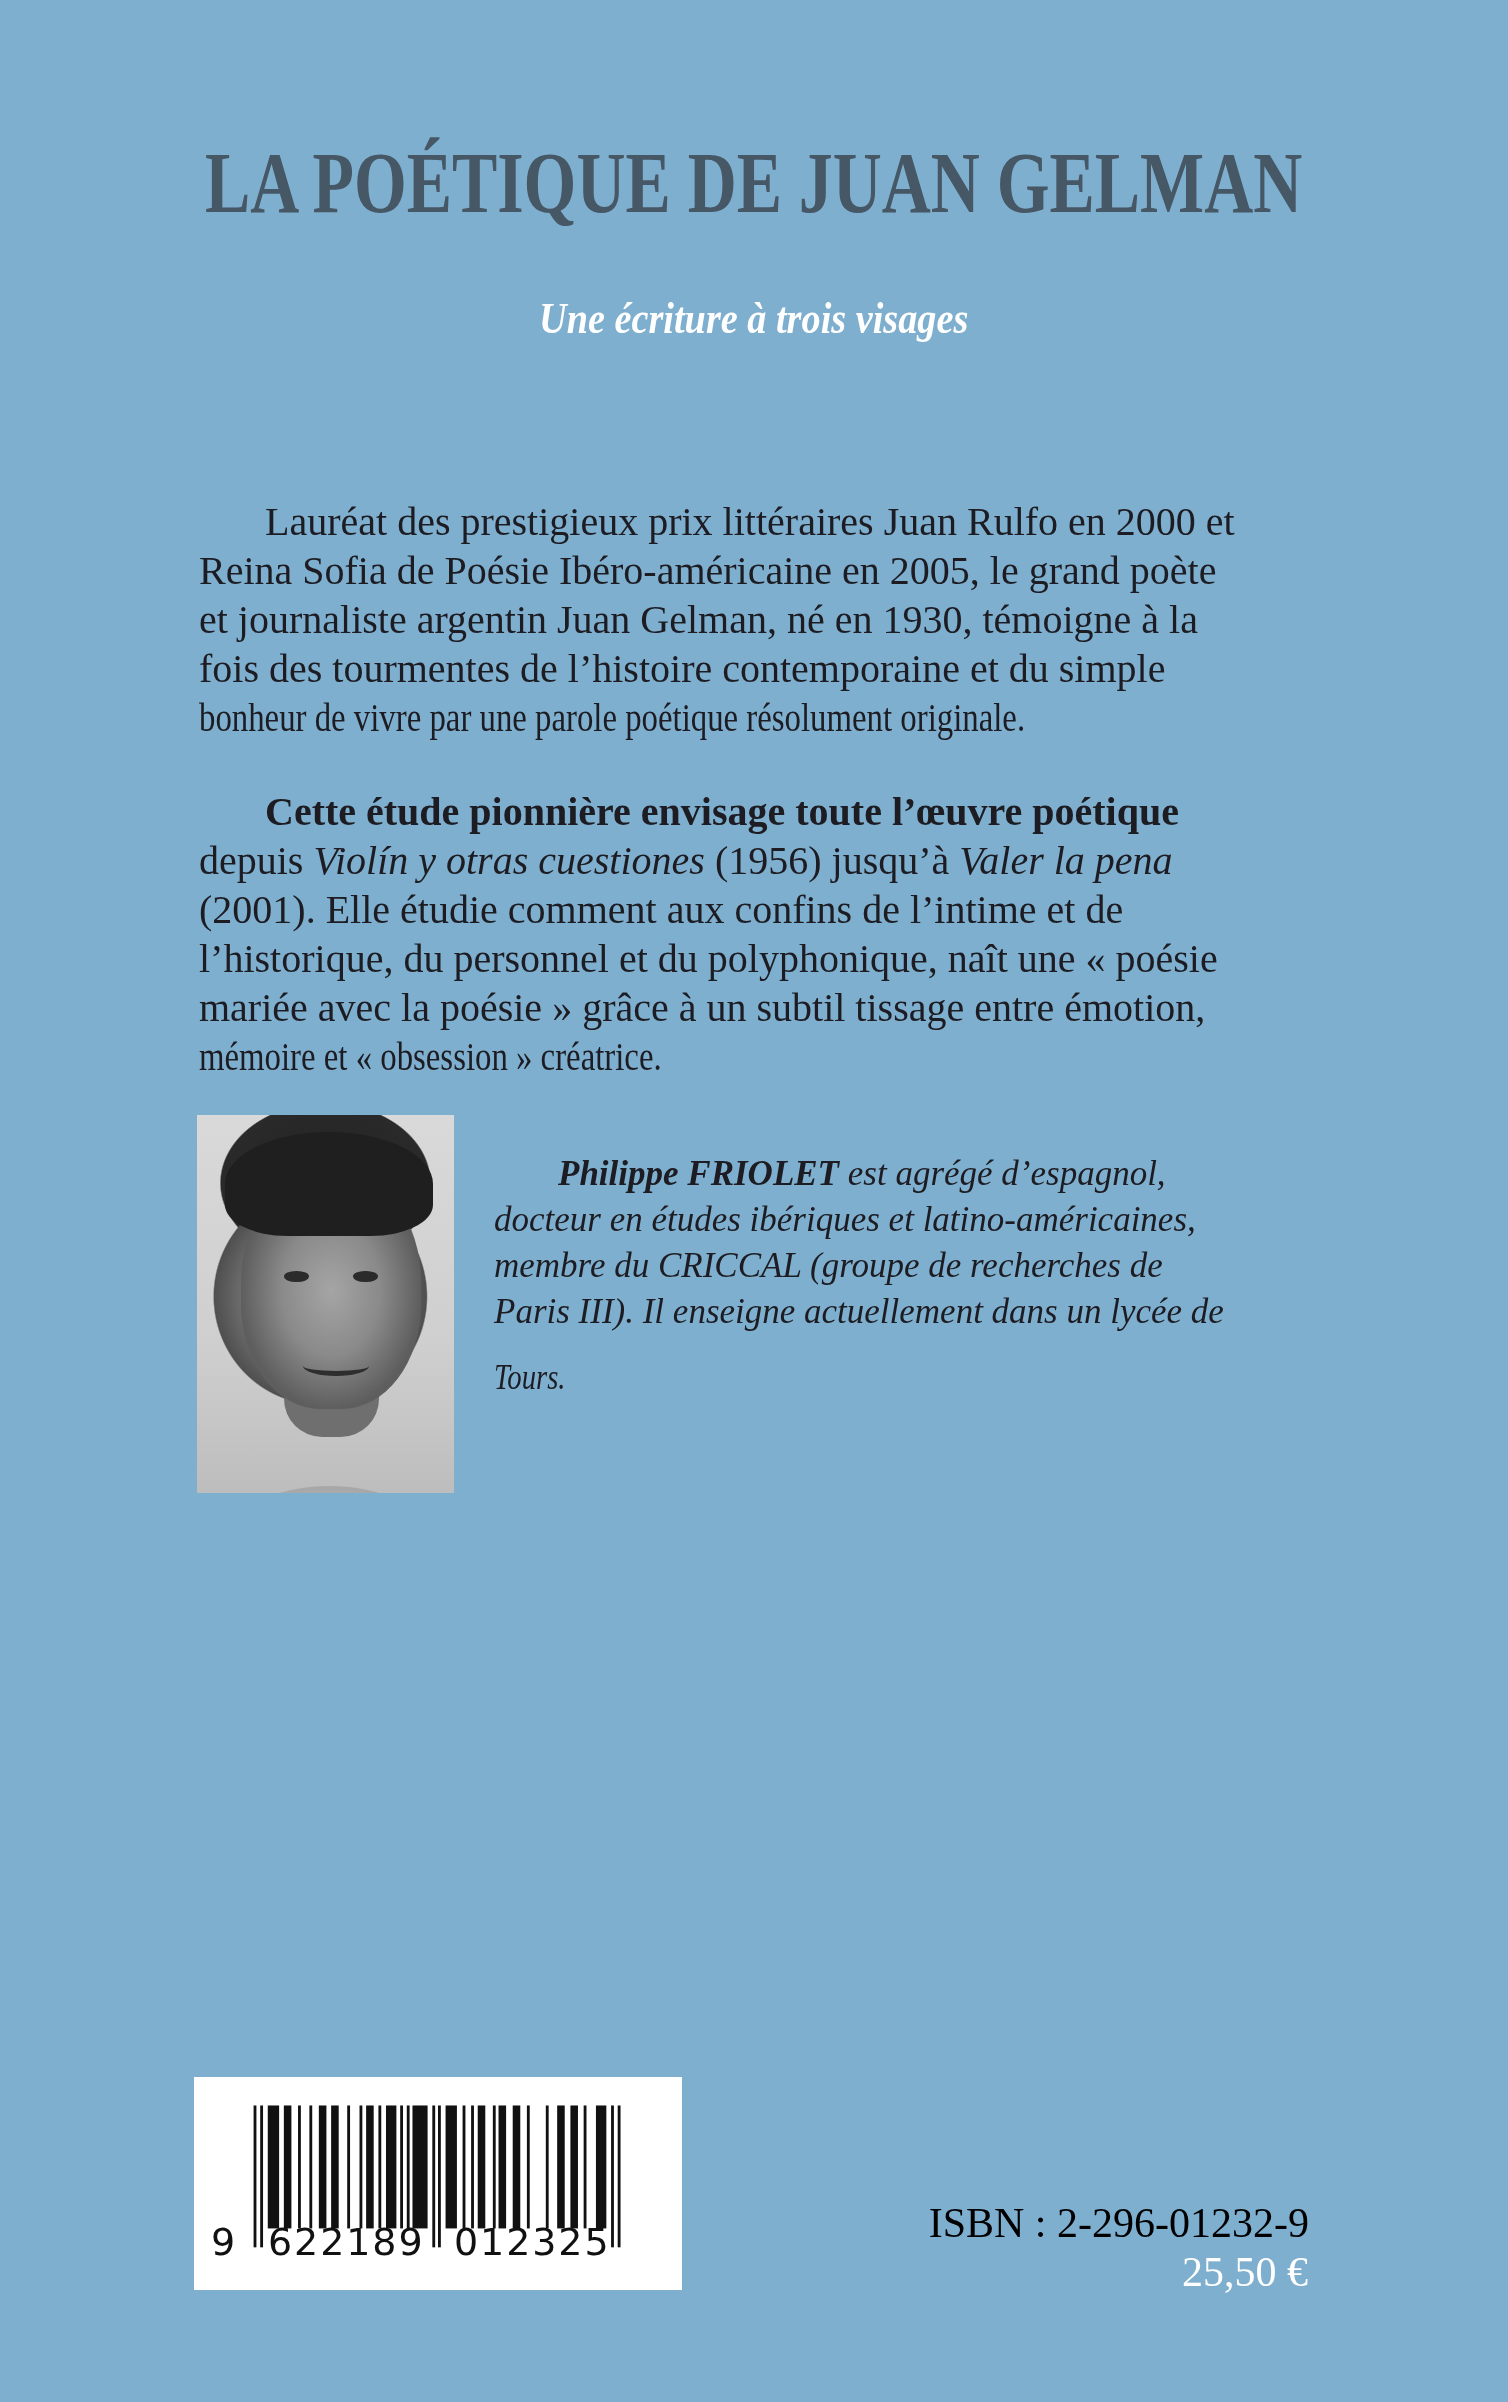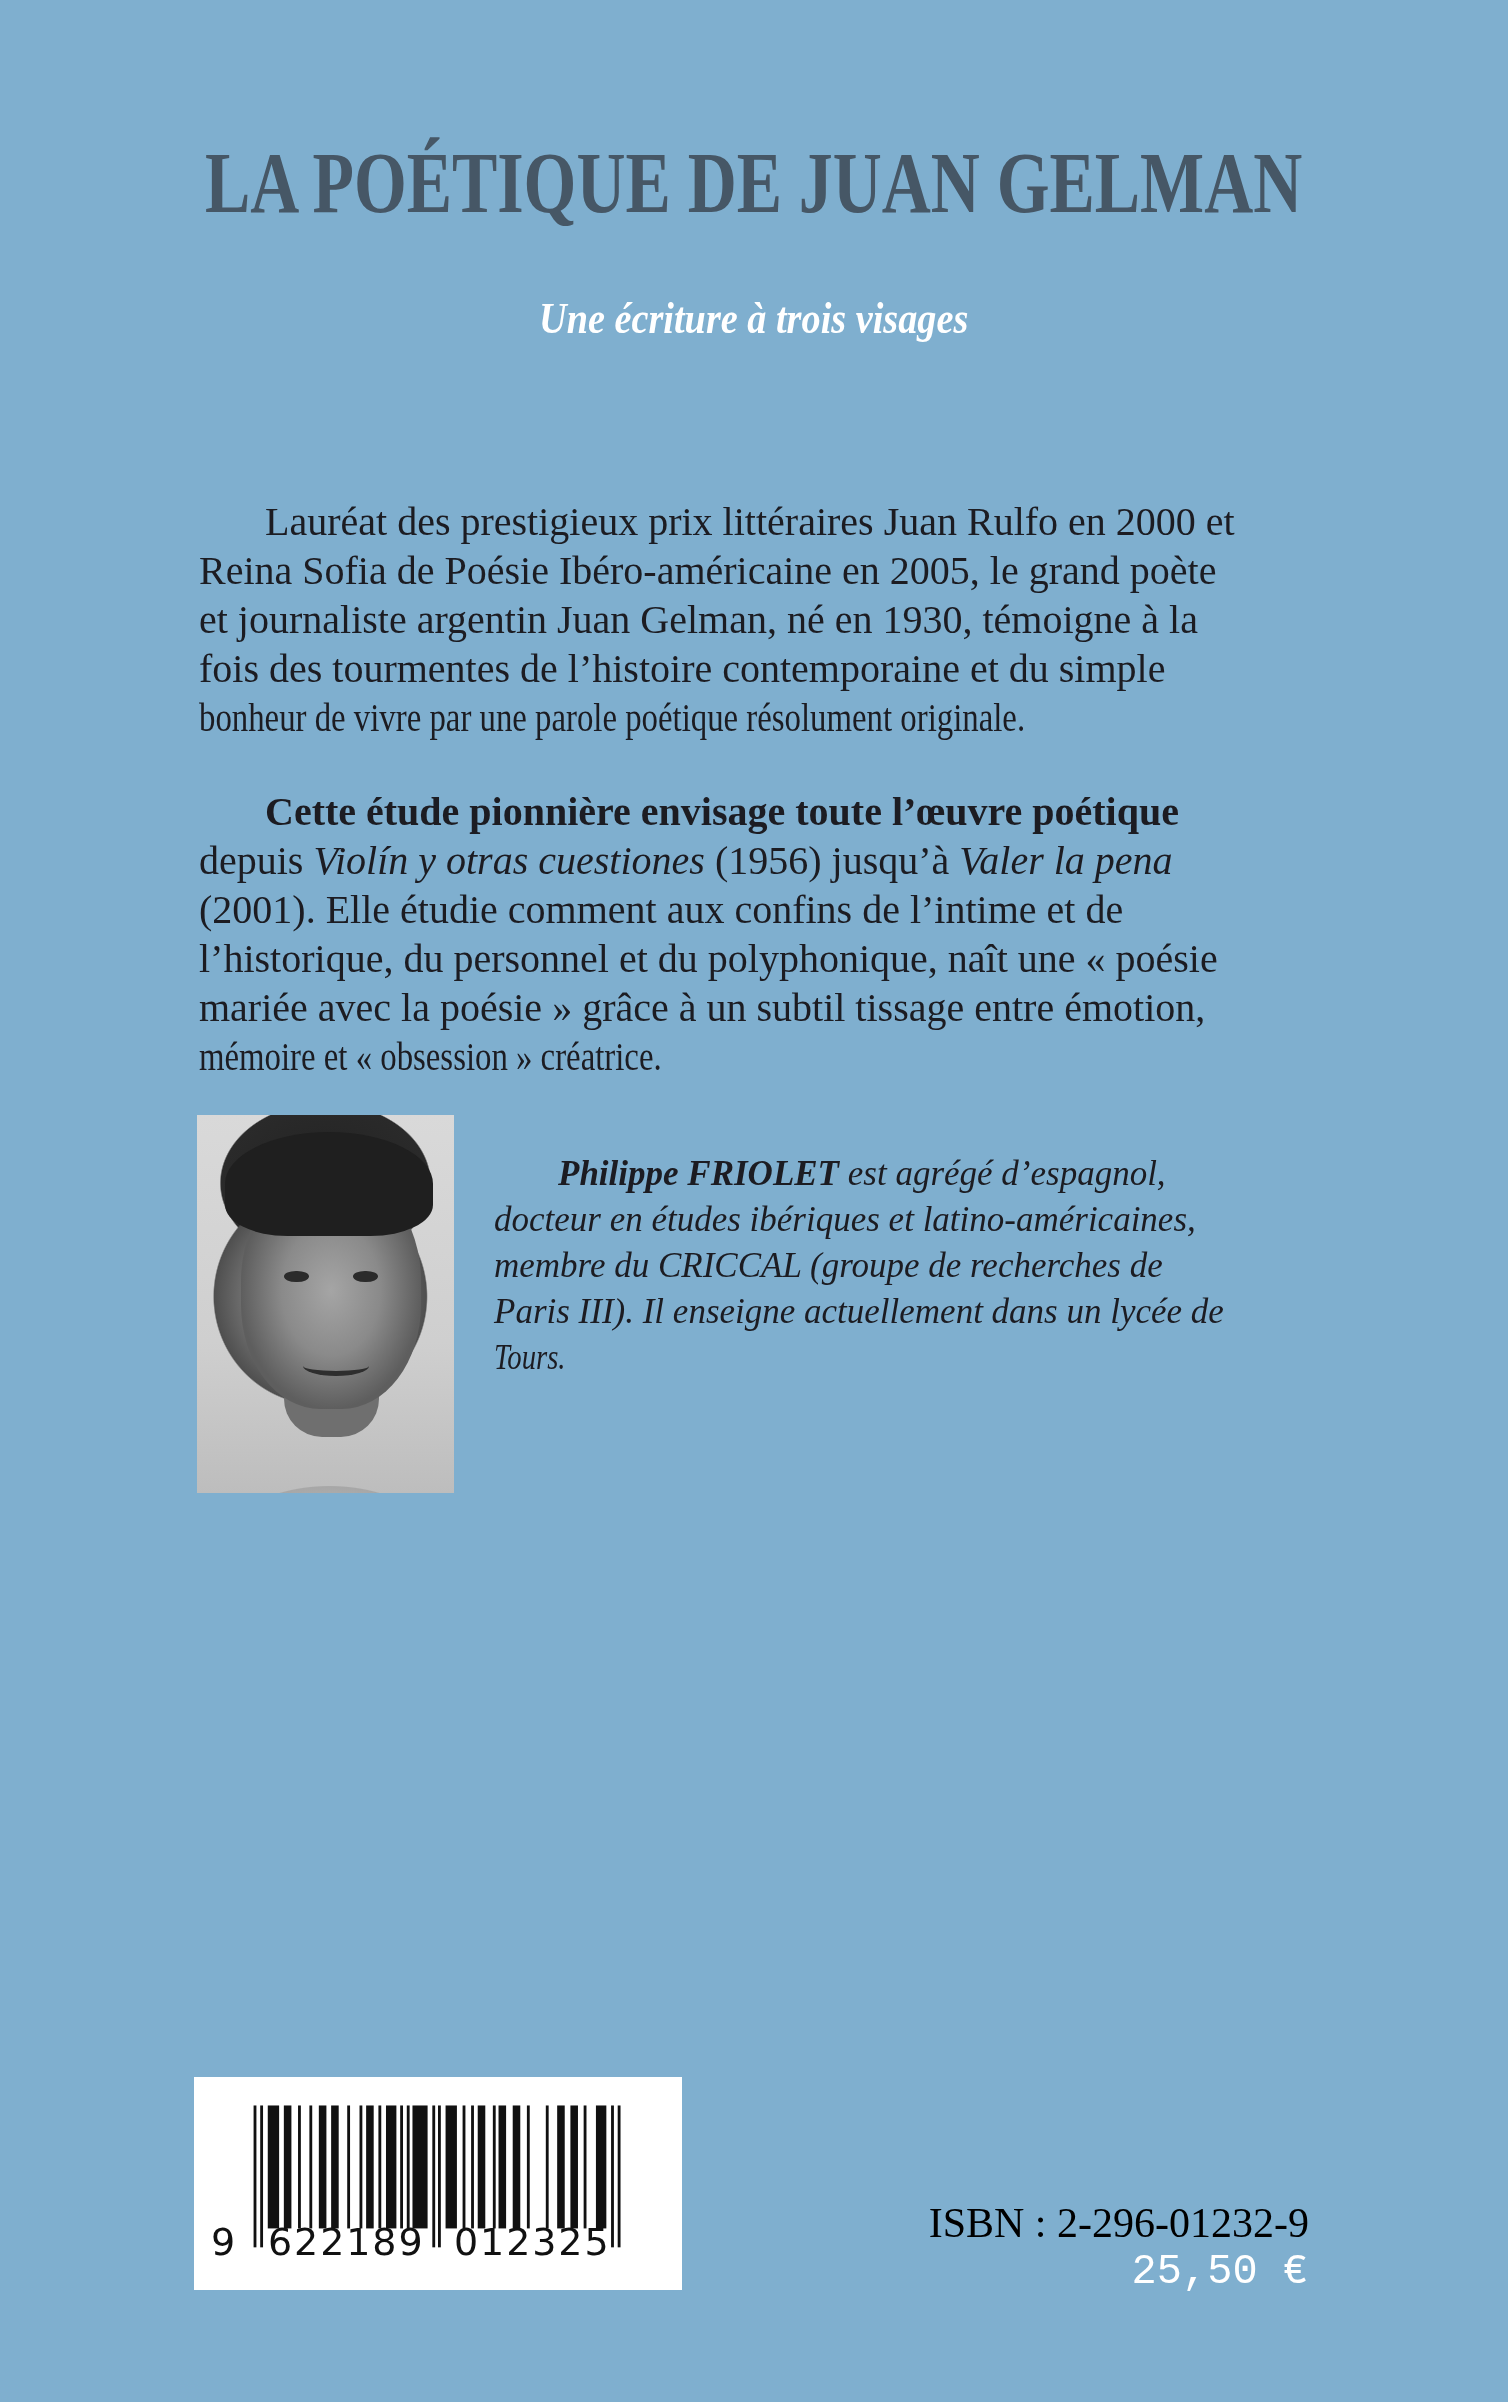--- a/index.html
+++ b/index.html
@@ -92,38 +92,38 @@
     font-size: 35px;
     line-height: 46px;
     color: #1c1c22;
     margin: 0;
   }
   .author .line {
     display: block; white-space: nowrap;
     text-align: justify; text-align-last: justify;
   }
   .author .line.first { padding-left: 64px; }
-  .author .line.last { text-align-last: left; }
+  .author .line.last { text-align-last: left; margin-top: 20px; }
   .author b { font-weight: bold; }
   .barcode-box {
     position: absolute;
     left: 194px; top: 2077px;
     width: 488px; height: 213px;
     background: #ffffff;
   }
   .barcode-box svg { position: absolute; left: 0; top: 0; }
   .isbn {
     position: absolute; right: 199px; top: 2200px;
     font-size: 42px; line-height: 47px; color: #000000;
     white-space: nowrap; text-align: right;
   }
   .price {
     position: absolute; right: 200px; top: 2249px;
     font-size: 42px; line-height: 47px; color: #ffffff;
-    white-space: nowrap; text-align: center; font-family: Liberation Mono, monospace;
+    white-space: nowrap; text-align: center;
   }
   .squeeze { display: inline-block; transform: scaleX(0.82); transform-origin: 0 0; }
 </style>
 </head>
 <body>
 
 <div class="title">LA POÉTIQUE DE JUAN GELMAN</div>
 
 <div class="subtitle">Une écriture à trois visages</div>
 

